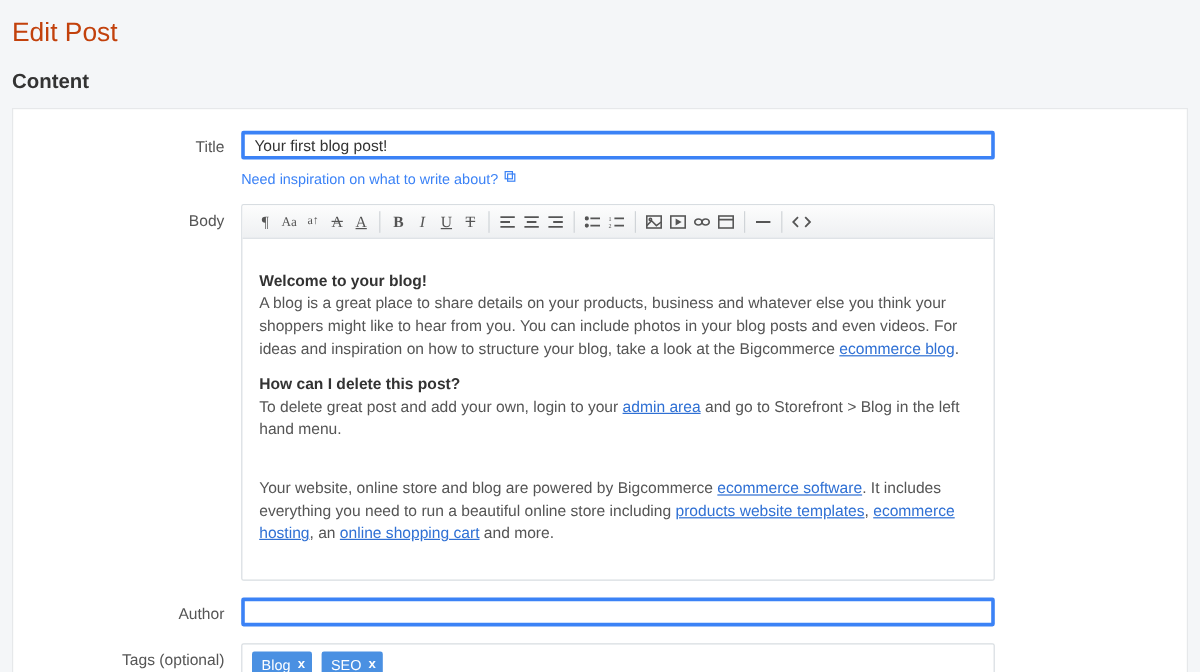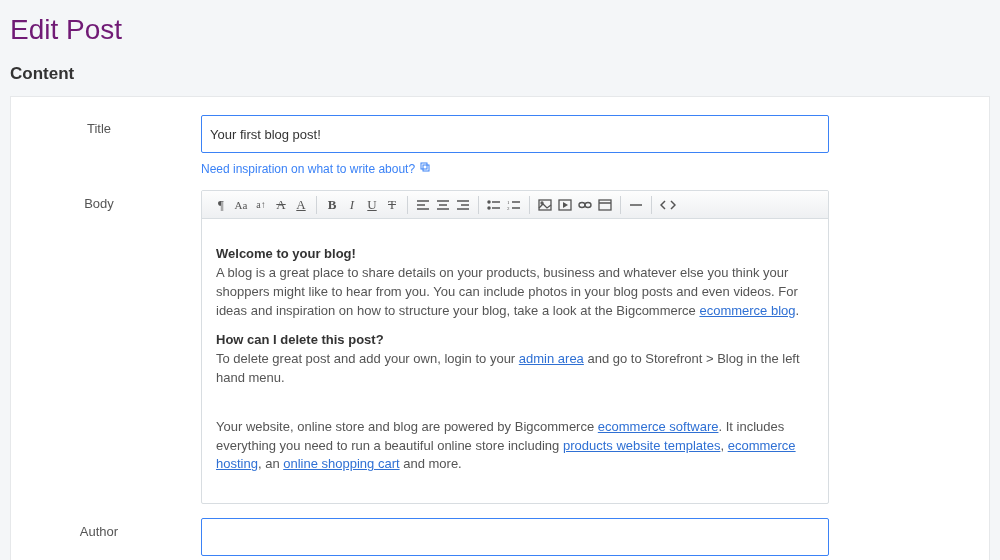--- a/index.html
+++ b/index.html
@@ -6,23 +6,23 @@
   body {
     font-family: -apple-system, BlinkMacSystemFont, "Segoe UI", Helvetica, Arial, sans-serif;
     background: #f4f6f8;
     color: #333;
     font-size: 13px;
     width: 1000px;
     height: 560px;
     overflow: hidden;
   }
   .page-title {
-    font-size: 28px;
+    font-size: 22px;
     font-weight: 400;
-    color: #701a75;
+    color: #c2410c;
     padding: 14px 10px 18px 10px;
   }
   .section-title {
     font-size: 17px;
     font-weight: 700;
     color: #333;
     padding: 0 10px 12px 10px;
   }
   .panel {
     background: #fff;
@@ -30,34 +30,34 @@
     margin: 0 10px;
     padding: 18px 0 30px 0;
   }
   .form-row {
     display: flex;
     align-items: flex-start;
     margin-bottom: 14px;
   }
   .form-label {
     width: 190px;
-    text-align: center;
+    text-align: right;
     padding-right: 14px;
     padding-top: 6px;
     color: #555;
     font-size: 13px;
   }
   .form-control {
     flex: 1;
     padding-right: 160px;
   }
   .text-input {
     width: 100%;
-    height: 38px;
-    border: 1px solid #3b82f6;
+    height: 24px;
+    border: 3px solid #3b82f6;
     border-radius: 2px;
     padding: 0 8px;
     font-size: 13px;
     color: #333;
   }
   .helper-link {
     display: inline-flex;
     align-items: center;
     gap: 4px;
     margin-top: 8px;

